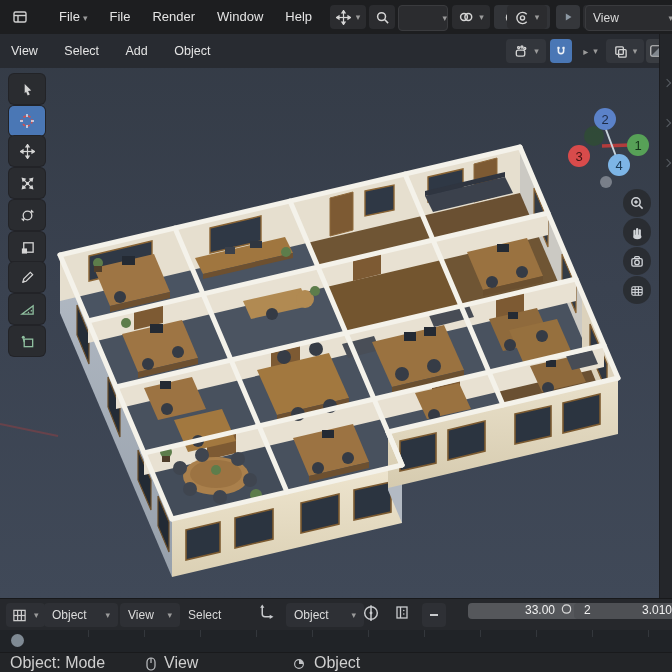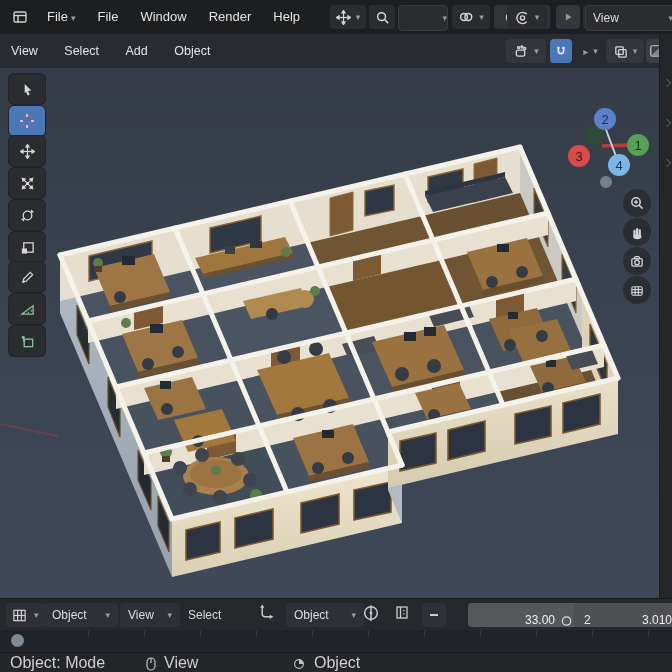--- a/index.html
+++ b/index.html
@@ -35,22 +35,22 @@
   .edgestrip{position:absolute;top:34px;left:659px;width:13px;height:564px;background:#24262a;
              border-left:1px solid #1c1d20;z-index:7;}
   .edgestrip i{display:block;width:5px;height:5px;margin:46px auto 0;border-right:1.5px solid #6f757c;
                border-bottom:1.5px solid #6f757c;transform:rotate(-45deg);opacity:.7;}
   
   .bheader{top:598px;height:32px;background:#26282c;border-top:1px solid #18191b;z-index:6;}
   .bchip{position:absolute;top:4px;height:24px;background:#2e3035;border-radius:4px;display:flex;
          align-items:center;gap:4px;color:#dcdcdc;font-size:12px;padding:0 8px;}
   .blabel{position:absolute;top:0;height:32px;line-height:32px;color:#d8d8d8;font-size:12px;padding:0 6px;}
   .bicon{position:absolute;top:5px;color:#c9cbce;}
-  .bfield{position:absolute;top:4px;height:24px;background:#55575b;border-radius:4px;color:#f1f1f1;
-          font-size:12px;display:flex;align-items:flex-end;}
+  .bfield{position:absolute;top:4px;height:16px;background:#55575b;border-radius:4px;color:#f1f1f1;
+          font-size:12px;display:flex;align-items:flex-start;}
   
   .tstrip{top:630px;height:22px;background:#202327;z-index:6;}
   .tick{position:absolute;top:0;width:1px;height:7px;background:#33373c;}
   .playhead{position:absolute;top:4px;left:11px;width:13px;height:13px;border-radius:50%;background:#7f8a94;}
   
   .sbar{top:652px;height:20px;background:#232528;border-top:1px solid #191a1c;z-index:6;
         color:#cfcfcf;font-size:16px;}
   .sbar span{position:absolute;top:0;line-height:20px;}
   
   .gizmo{position:absolute;left:558px;top:68px;z-index:5;}
@@ -59,25 +59,25 @@
 <body>
 
 <div class="bar topbar">
   <span class="chip" style="left:8px;width:24px;background:transparent">
     <svg width="16" height="16" viewBox="0 0 16 16" fill="none" stroke="#cfcfcf" stroke-width="1.4">
         <rect x="2" y="3" width="12" height="10" rx="1.5"></rect>
         <line x1="2" y1="6.5" x2="14" y2="6.5"></line>
         <line x1="6" y1="6.5" x2="6" y2="13"></line>
       </svg>
   </span>
-  <div class="menu" style="left:36px">
+  <div class="menu" style="left:48px">
     <span class="menuitem"><span>File</span><span class="chev">▾</span></span>
     <span class="menuitem">File</span>
+    <span class="menuitem">Render</span>
     <span class="menuitem">Window</span>
-    <span class="menuitem">Render</span>
     <span class="menuitem">Help</span>
   </div>
   <span class="chip" style="left:330px;width:36px">
     <svg width="15" height="15" viewBox="0 0 16 16" stroke="#d5d5d5" stroke-width="1.3" fill="#d5d5d5">
         <line x1="8" y1="3" x2="8" y2="13"></line>
         <line x1="3" y1="8" x2="13" y2="8"></line>
         <polygon points="8,0.5 6.3,3.2 9.7,3.2"></polygon>
         <polygon points="8,15.5 6.3,12.8 9.7,12.8"></polygon>
         <polygon points="0.5,8 3.2,6.3 3.2,9.7"></polygon>
         <polygon points="15.5,8 12.8,6.3 12.8,9.7"></polygon>

